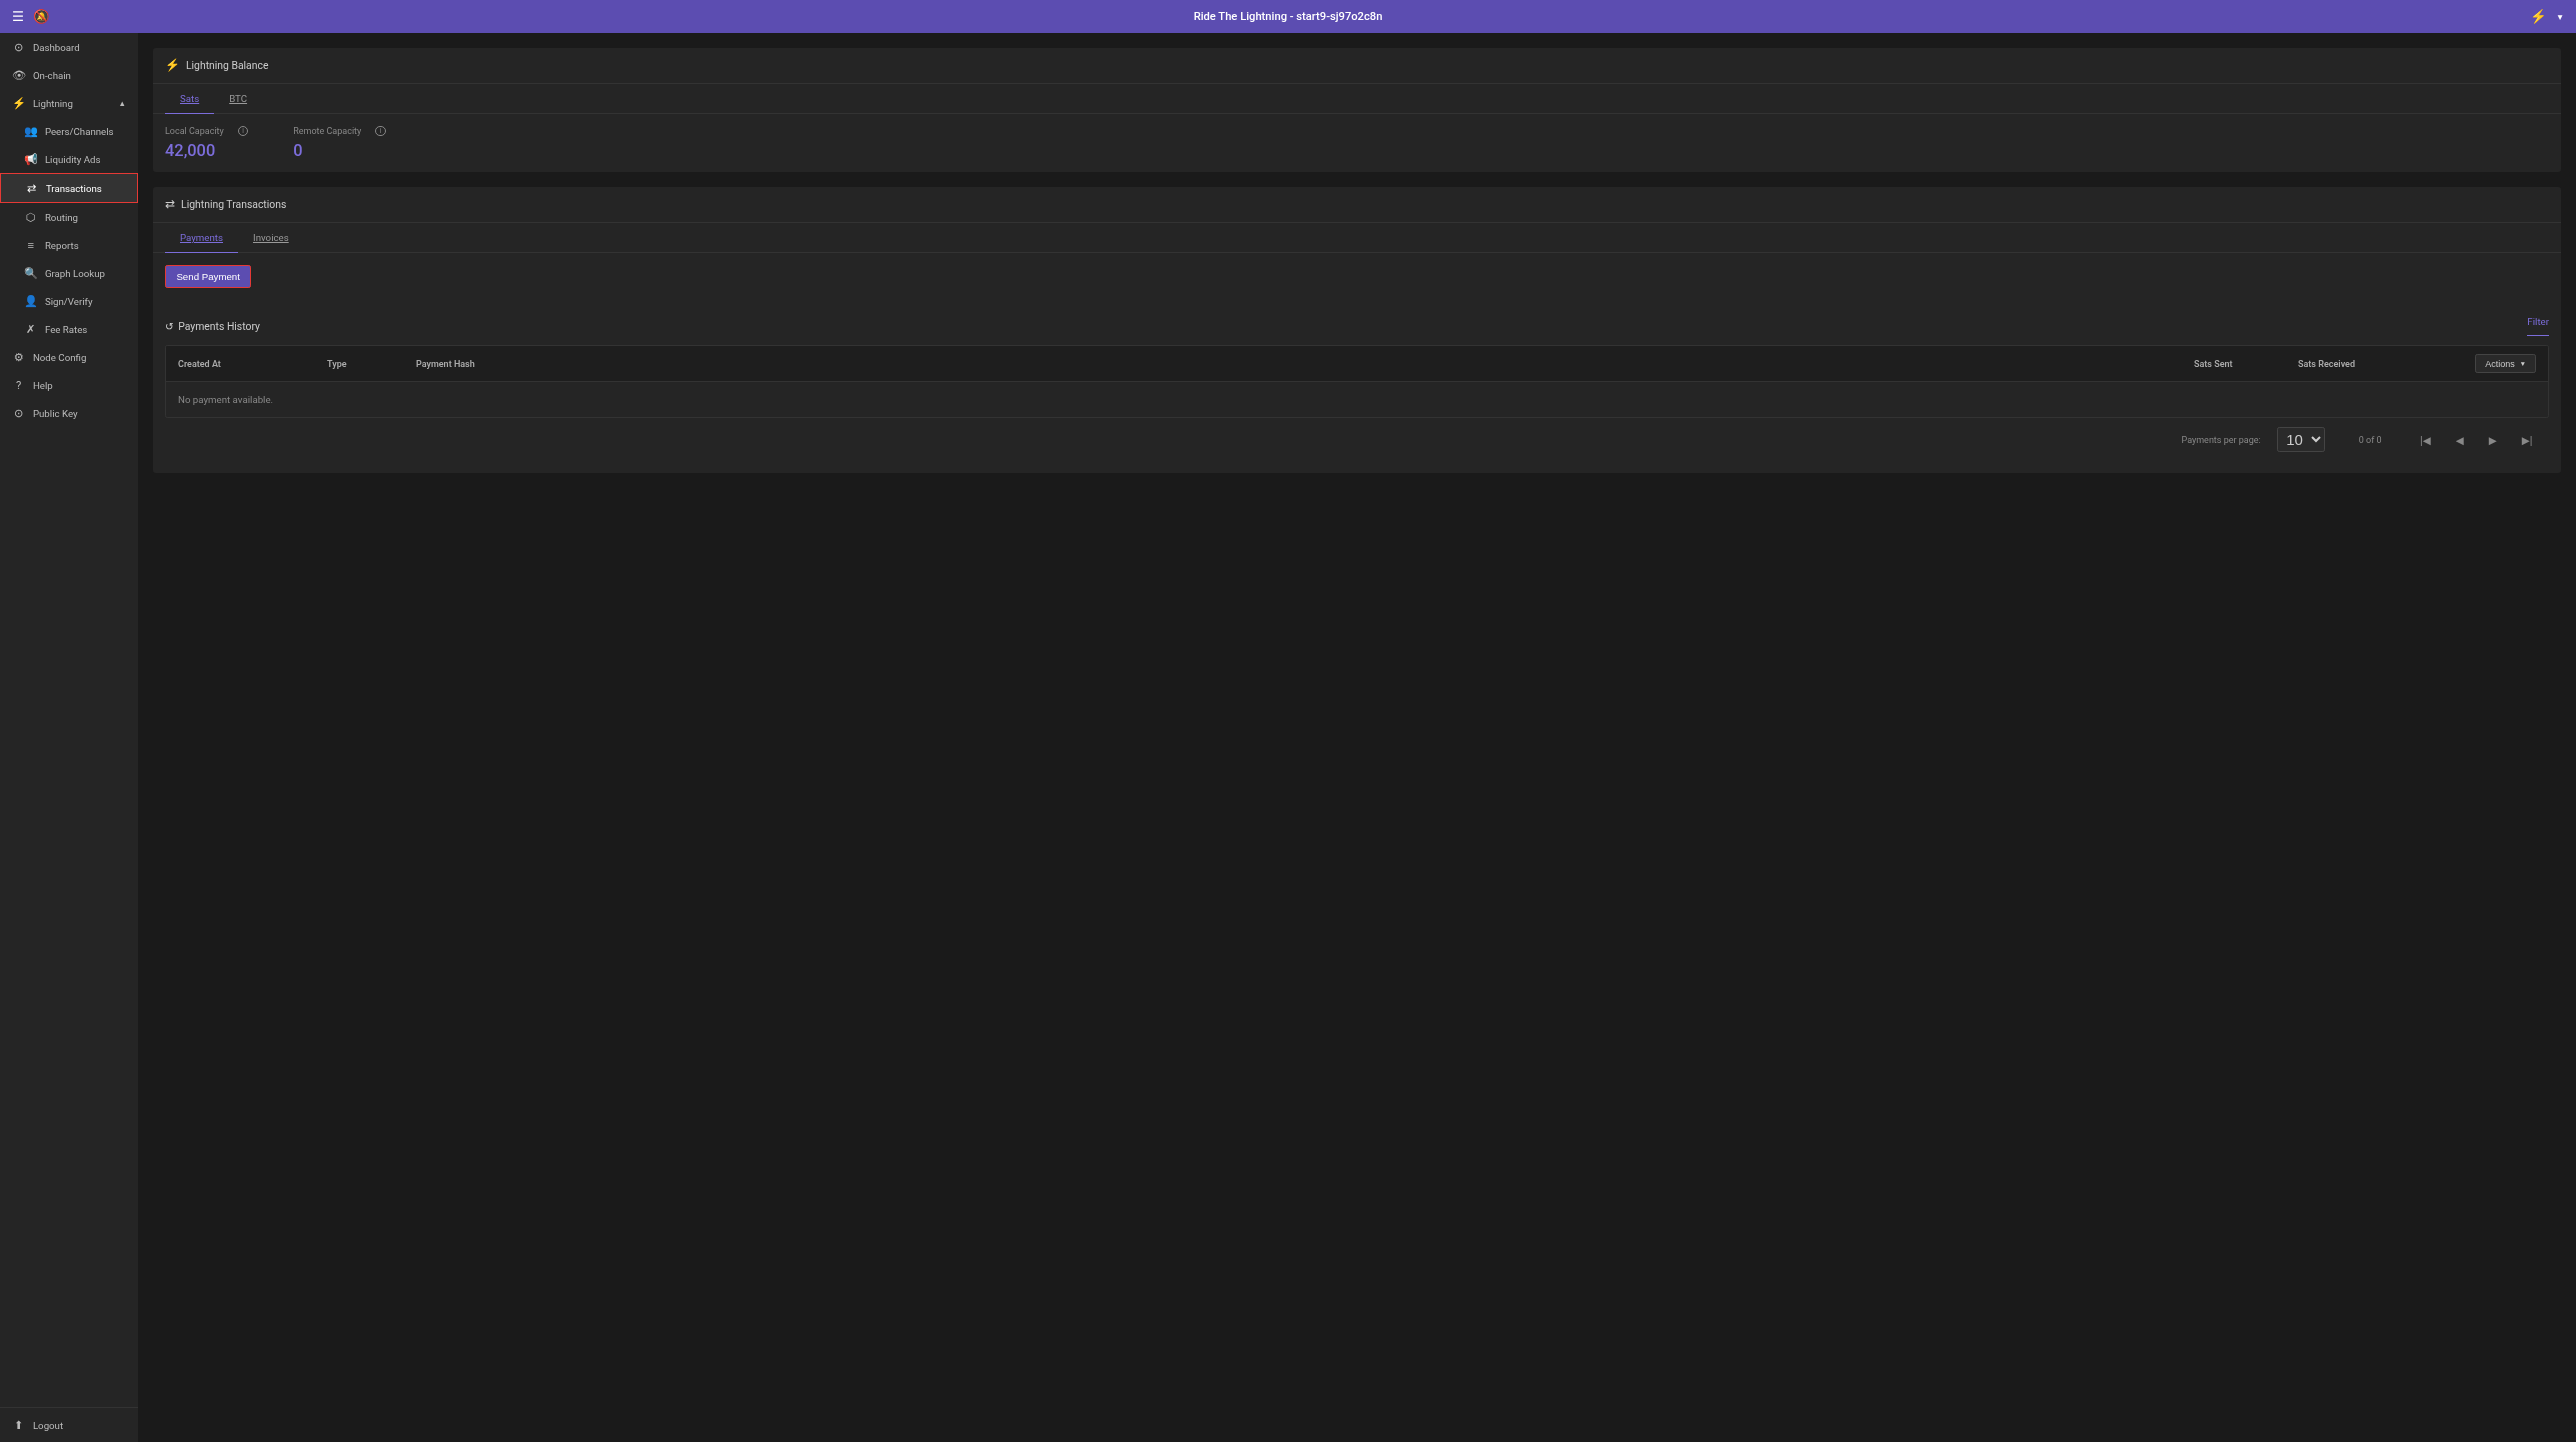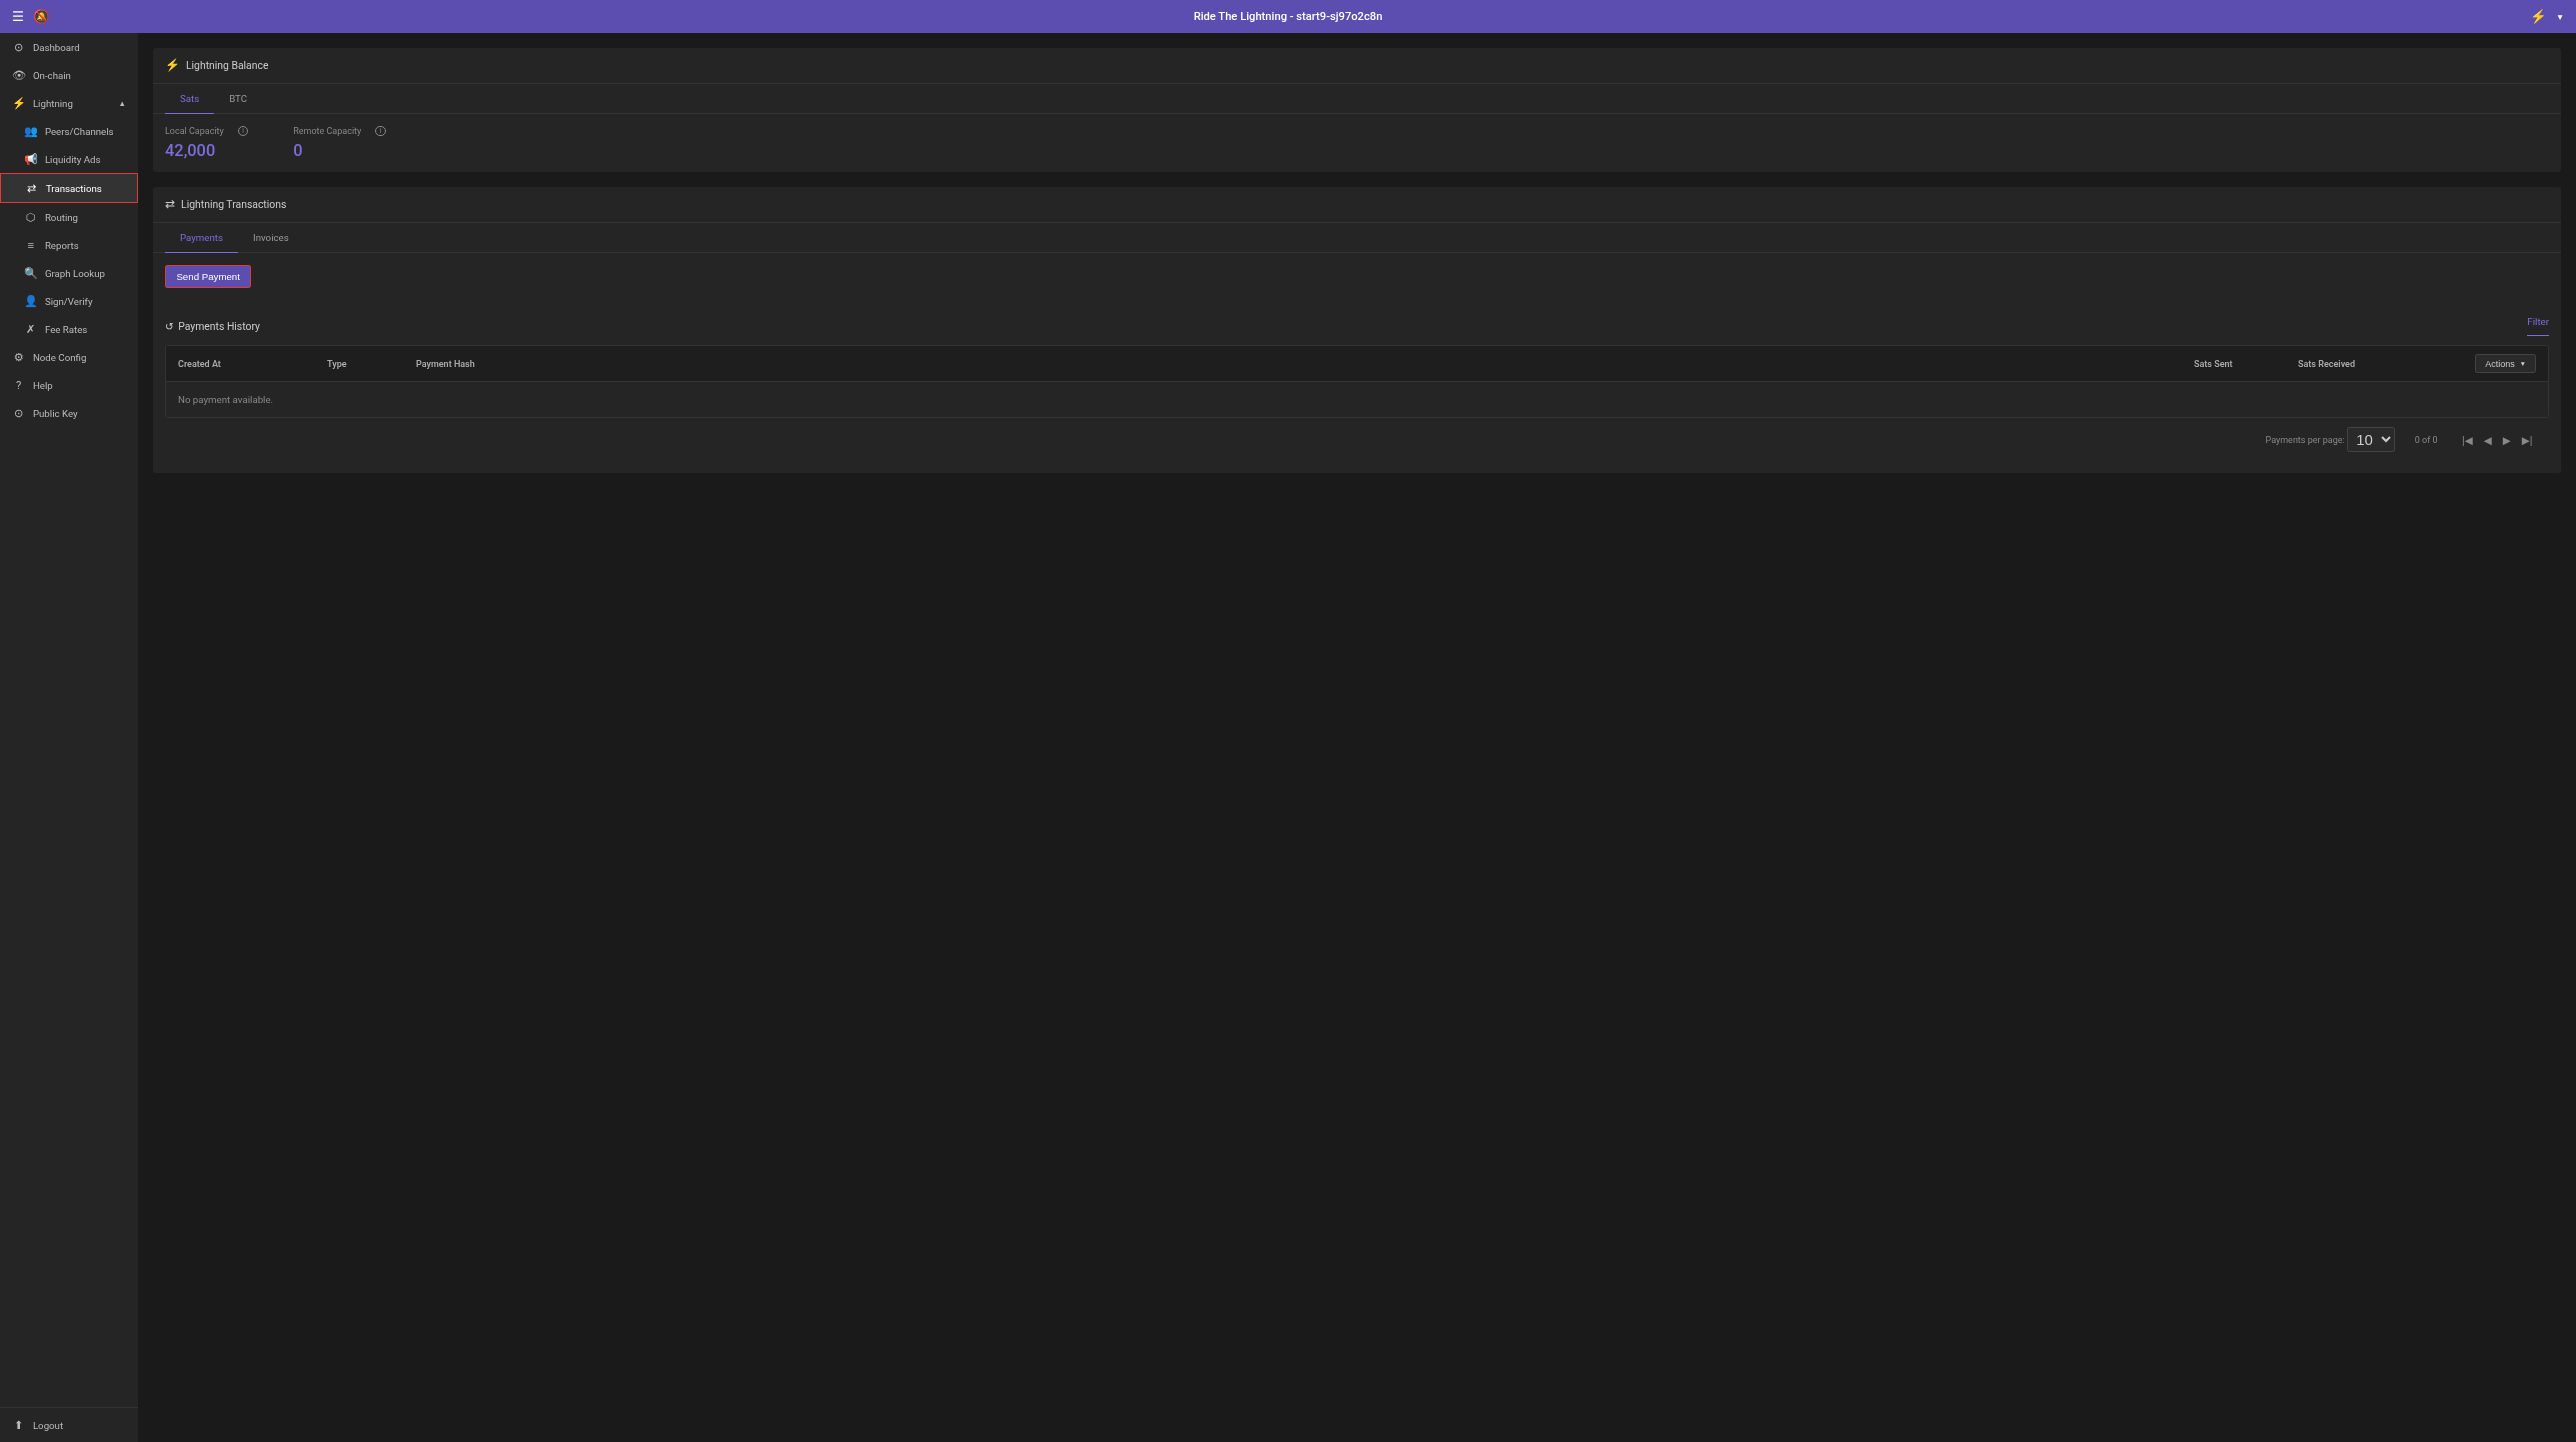--- a/index.html
+++ b/index.html
@@ -126,20 +126,21 @@
       border-bottom: 0.7px solid #333;
       padding: 0 12px;
     }
     .tab {
       padding: 9px 15px;
       cursor: pointer;
       font-size: 9.7px;
       color: #999;
       border-bottom: 1.5px solid transparent;
       margin-bottom: -0.7px;
+      text-decoration: underline;
     }
     .tab.active {
       color: #7c6ddb;
       border-bottom: 1.5px solid #7c6ddb;
     }
 
     
     .balance-body {
       padding: 12px;
     }
@@ -254,21 +255,21 @@
     .actions-btn .chevron-down {
       font-size: 6.7px;
     }
 
     
     .pagination {
       display: flex;
       align-items: center;
       justify-content: flex-end;
       padding: 9px 12px;
-      gap: 2px;
+      gap: 16px;
       font-size: 9px;
       color: #888;
     }
     .pagination select {
       background: #2a2a2a;
       border: 0.7px solid #444;
       color: #ccc;
       padding: 2.2px 4.5px;
       border-radius: 2.2px;
       font-size: 15px;

